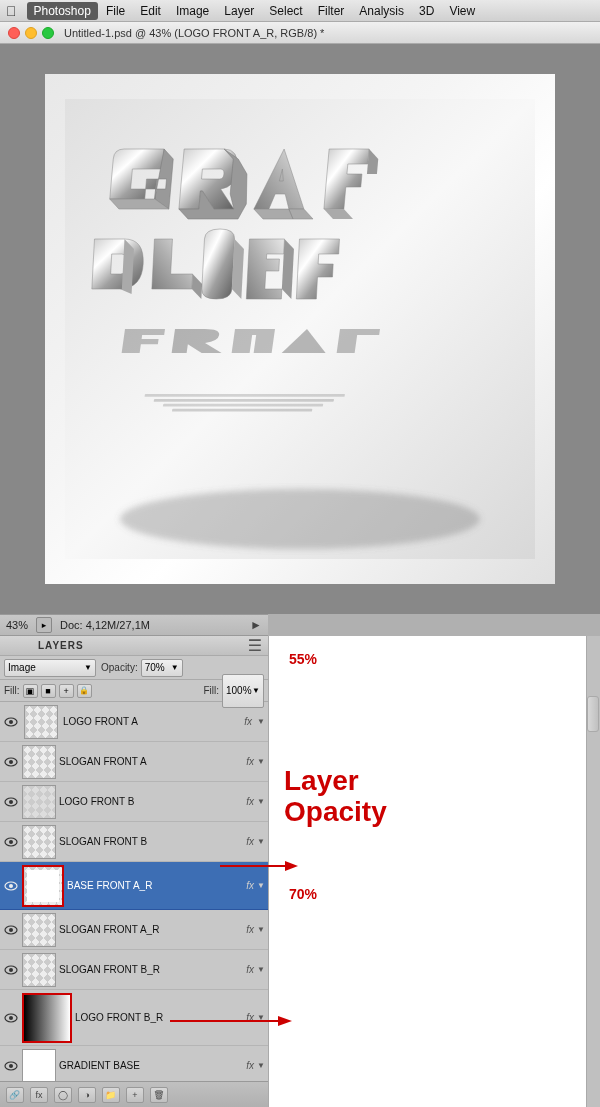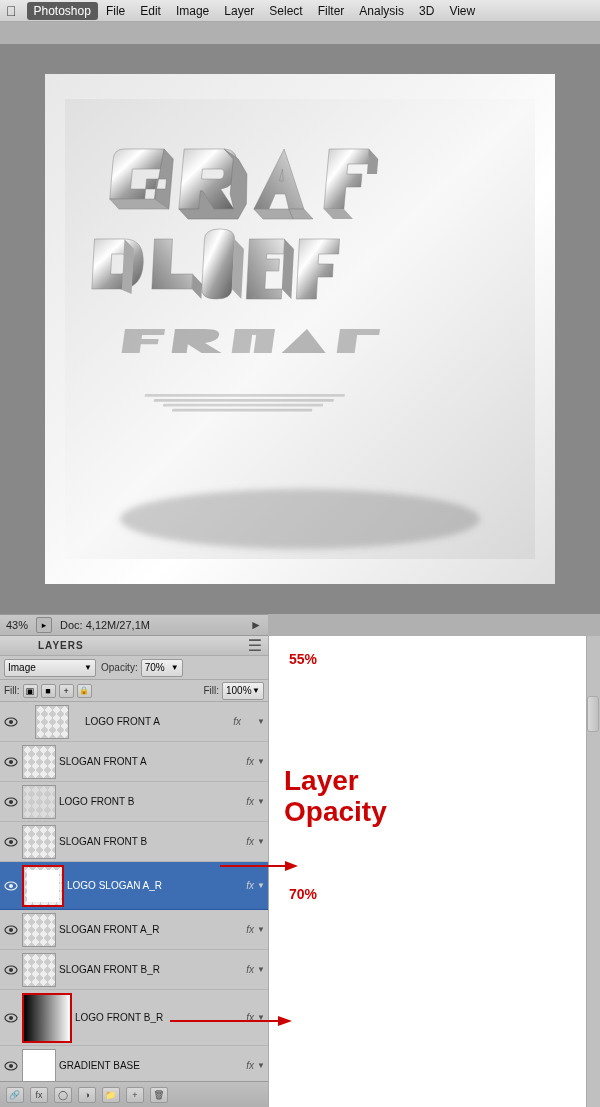--- a/index.html
+++ b/index.html
@@ -112,20 +112,28 @@
       <div class="menu-item">Image</div>
       <div class="menu-item">Layer</div>
       <div class="menu-item">Select</div>
       <div class="menu-item">Filter</div>
       <div class="menu-item">Analysis</div>
       <div class="menu-item">3D</div>
       <div class="menu-item">View</div>
     </div>
   </div>
 
+  <div class="titlebar">
+    <div class="traffic-lights">
+      <div class="tl-red"></div>
+      <div class="tl-yellow"></div>
+      <div class="tl-green"></div>
+    </div>
+    <span class="title-text">Untitled-1.psd @ 43% (LOGO FRONT A_R, RGB/8) *</span>
+  </div>
 
   <div class="canvas-bg">
     <div class="canvas-inner">
 
       <svg width="470" height="460" viewBox="0 0 470 460">
         <defs>
           <linearGradient id="metalGrad1" x1="0%" y1="0%" x2="100%" y2="100%">
             <stop offset="0%" style="stop-color:#d0d0d0;stop-opacity:1"></stop>
             <stop offset="30%" style="stop-color:#ffffff;stop-opacity:1"></stop>
             <stop offset="60%" style="stop-color:#a0a0a0;stop-opacity:1"></stop>
@@ -234,27 +242,27 @@
       </div>
     </div>
 
     <div style="height:22px; background:#c8c8c8; border-bottom:1px solid #aaa; display:flex; align-items:center; padding:0 4px; gap:3px;">
       <span style="font-size:10px; color:#333;">Fill:</span>
       <div style="width:15px;height:14px;background:linear-gradient(to bottom,#e0e0e0,#c8c8c8);border:1px solid #999;border-radius:2px;display:flex;align-items:center;justify-content:center;font-size:9px;cursor:pointer;">▣</div>
       <div style="width:15px;height:14px;background:linear-gradient(to bottom,#e0e0e0,#c8c8c8);border:1px solid #999;border-radius:2px;display:flex;align-items:center;justify-content:center;font-size:9px;cursor:pointer;">■</div>
       <div style="width:15px;height:14px;background:linear-gradient(to bottom,#e0e0e0,#c8c8c8);border:1px solid #999;border-radius:2px;display:flex;align-items:center;justify-content:center;font-size:9px;cursor:pointer;">+</div>
       <div style="width:15px;height:14px;background:linear-gradient(to bottom,#e0e0e0,#c8c8c8);border:1px solid #999;border-radius:2px;display:flex;align-items:center;justify-content:center;font-size:8px;cursor:pointer;">🔒</div>
       <span style="font-size:10px; color:#333; margin-left:auto;">Fill:</span>
-      <div style="width:42px; height:18px; background:linear-gradient(to bottom,#f0f0f0,#d8d8d8); border:1px solid #999; border-radius:2px; font-size:10px; padding:0 3px; display:flex; align-items:center; justify-content:space-between; cursor:pointer;">
+      <div style="width:42px; height:18px; background:linear-gradient(to bottom,#f0f0f0,#d8d8d8); border:1px solid #999; border-radius:2px; font-size:10px; padding:16px 3px; display:flex; align-items:center; justify-content:space-between; cursor:pointer;">
         <span>100%</span>
         <span style="font-size:8px;">▼</span>
       </div>
     </div>
 
-    <div style="height:40px; background:#c8c8c8; border-bottom:1px solid #b5b5b5; display:flex; align-items:center; padding:0 3px; gap:16px;">
+    <div style="height:40px; background:#c8c8c8; border-bottom:1px solid #b5b5b5; display:flex; align-items:center; padding:0 3px; gap:5px;">
       <div style="width:16px;height:16px;display:flex;align-items:center;justify-content:center;">
         <svg width="14" height="10" viewBox="0 0 14 10">
             <ellipse cx="7" cy="5" rx="6" ry="4" fill="none" stroke="#333" stroke-width="1.2"></ellipse>
             <circle cx="7" cy="5" r="2" fill="#333"></circle>
           </svg>
       </div>
       <div style="width:34px;height:34px;border:1px solid #999;display:flex;align-items:center;justify-content:center;background-image:linear-gradient(45deg,#ccc 25%,transparent 25%),linear-gradient(-45deg,#ccc 25%,transparent 25%),linear-gradient(45deg,transparent 75%,#ccc 75%),linear-gradient(-45deg,transparent 75%,#ccc 75%);background-size:8px 8px;background-color:#eee;flex-shrink:0;"></div>
       <span style="flex:1;font-size:10px;color:#111;">LOGO FRONT A</span>
       <span style="font-size:10px;color:#555;font-style:italic;">fx</span>
       <span style="font-size:8px;color:#555;">▼</span>
@@ -303,21 +311,21 @@
       <div style="width:16px;height:16px;display:flex;align-items:center;justify-content:center;">
         <svg width="14" height="10" viewBox="0 0 14 10">
             <ellipse cx="7" cy="5" rx="6" ry="4" fill="none" stroke="#eee" stroke-width="1.2"></ellipse>
             <circle cx="7" cy="5" r="2" fill="#eee"></circle>
           </svg>
       </div>
 
       <div style="width:42px;height:42px;border:2px solid #cc0000;background-image:linear-gradient(45deg,#ccc 25%,transparent 25%),linear-gradient(-45deg,#ccc 25%,transparent 25%),linear-gradient(45deg,transparent 75%,#ccc 75%),linear-gradient(-45deg,transparent 75%,#ccc 75%);background-size:8px 8px;background-color:#eee;flex-shrink:0;position:relative;">
         <div style="position:absolute;top:3px;left:3px;right:3px;bottom:3px;background:white;"></div>
       </div>
-      <span style="flex:1;font-size:10px;color:white;">LOGO SLOGAN A_R</span>
+      <span style="flex:1;font-size:10px;color:white;">BASE FRONT A_R</span>
       <span style="font-size:10px;color:#ccc;font-style:italic;">fx</span>
       <span style="font-size:8px;color:#ccc;">▼</span>
     </div>
 
     <div style="height:40px; background:#c8c8c8; border-bottom:1px solid #b5b5b5; display:flex; align-items:center; padding:16px 3px; gap:3px;">
       <div style="width:16px;height:16px;display:flex;align-items:center;justify-content:center;">
         <svg width="14" height="10" viewBox="0 0 14 10">
             <ellipse cx="7" cy="5" rx="6" ry="4" fill="none" stroke="#333" stroke-width="1.2"></ellipse>
             <circle cx="7" cy="5" r="2" fill="#333"></circle>
           </svg>

